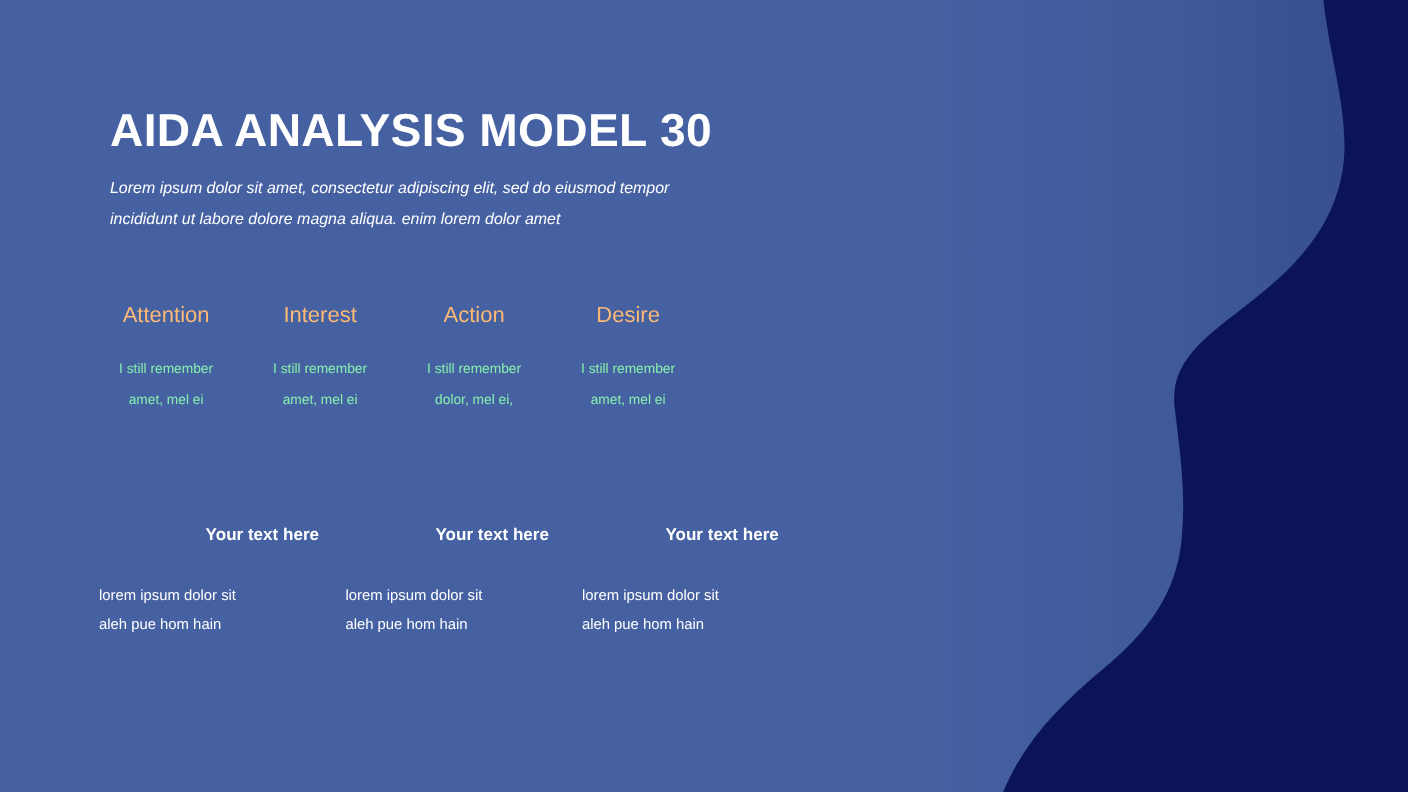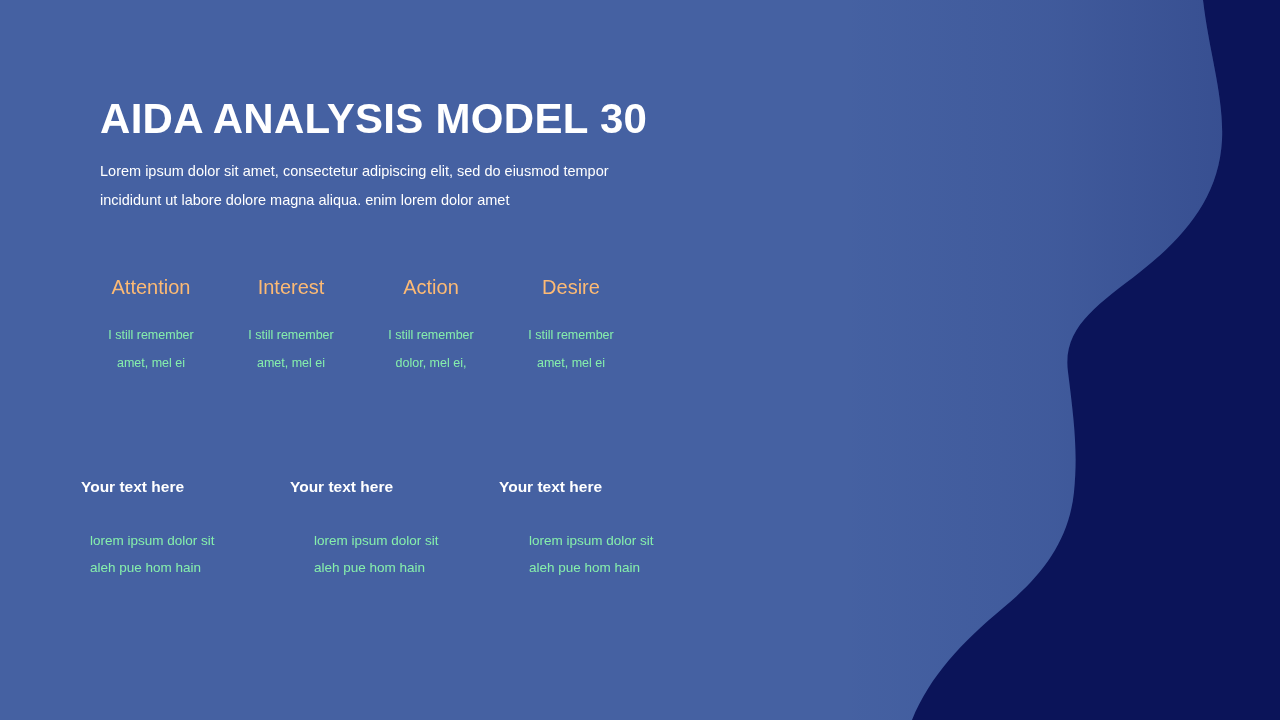--- a/index.html
+++ b/index.html
@@ -44,20 +44,21 @@
     font-weight: bold;
     letter-spacing: 0.3px;
     line-height: 1.08;
     color: #ffffff;
     white-space: nowrap;
   }
 
   #slide-subtitle {
     margin-top: 16px;
     font-size: 14.5px;
+    font-style: italic;
     line-height: 1.95;
     color: #ffffff;
     max-width: 545px;
   }
 
   
   #aida-row {
     position: absolute;
     left: 81px;
     top: 275px;
@@ -93,31 +94,31 @@
     display: flex;
   }
 
   .note-col {
     width: 209px;
   }
 
   .note-title {
     font-size: 15.5px;
     font-weight: bold;
-    text-align: left;
+    text-align: right;
     line-height: 1.2;
     color: #ffffff;
   }
 
   .note-body {
     margin-top: 30px;
     padding-left: 10px;
     font-size: 13.5px;
     line-height: 2.05;
-    color: #86efac;
+    color: #ffffff;
   }
 
   .note-col:first-child .note-body { padding-left: 9px; }
   .note-col:nth-child(2) .note-body { padding-left: 24px; }
   .note-col:nth-child(3) .note-body { padding-left: 30px; }
 
   .line { display: block; white-space: nowrap; }
 </style>
 </head>
 <body>

